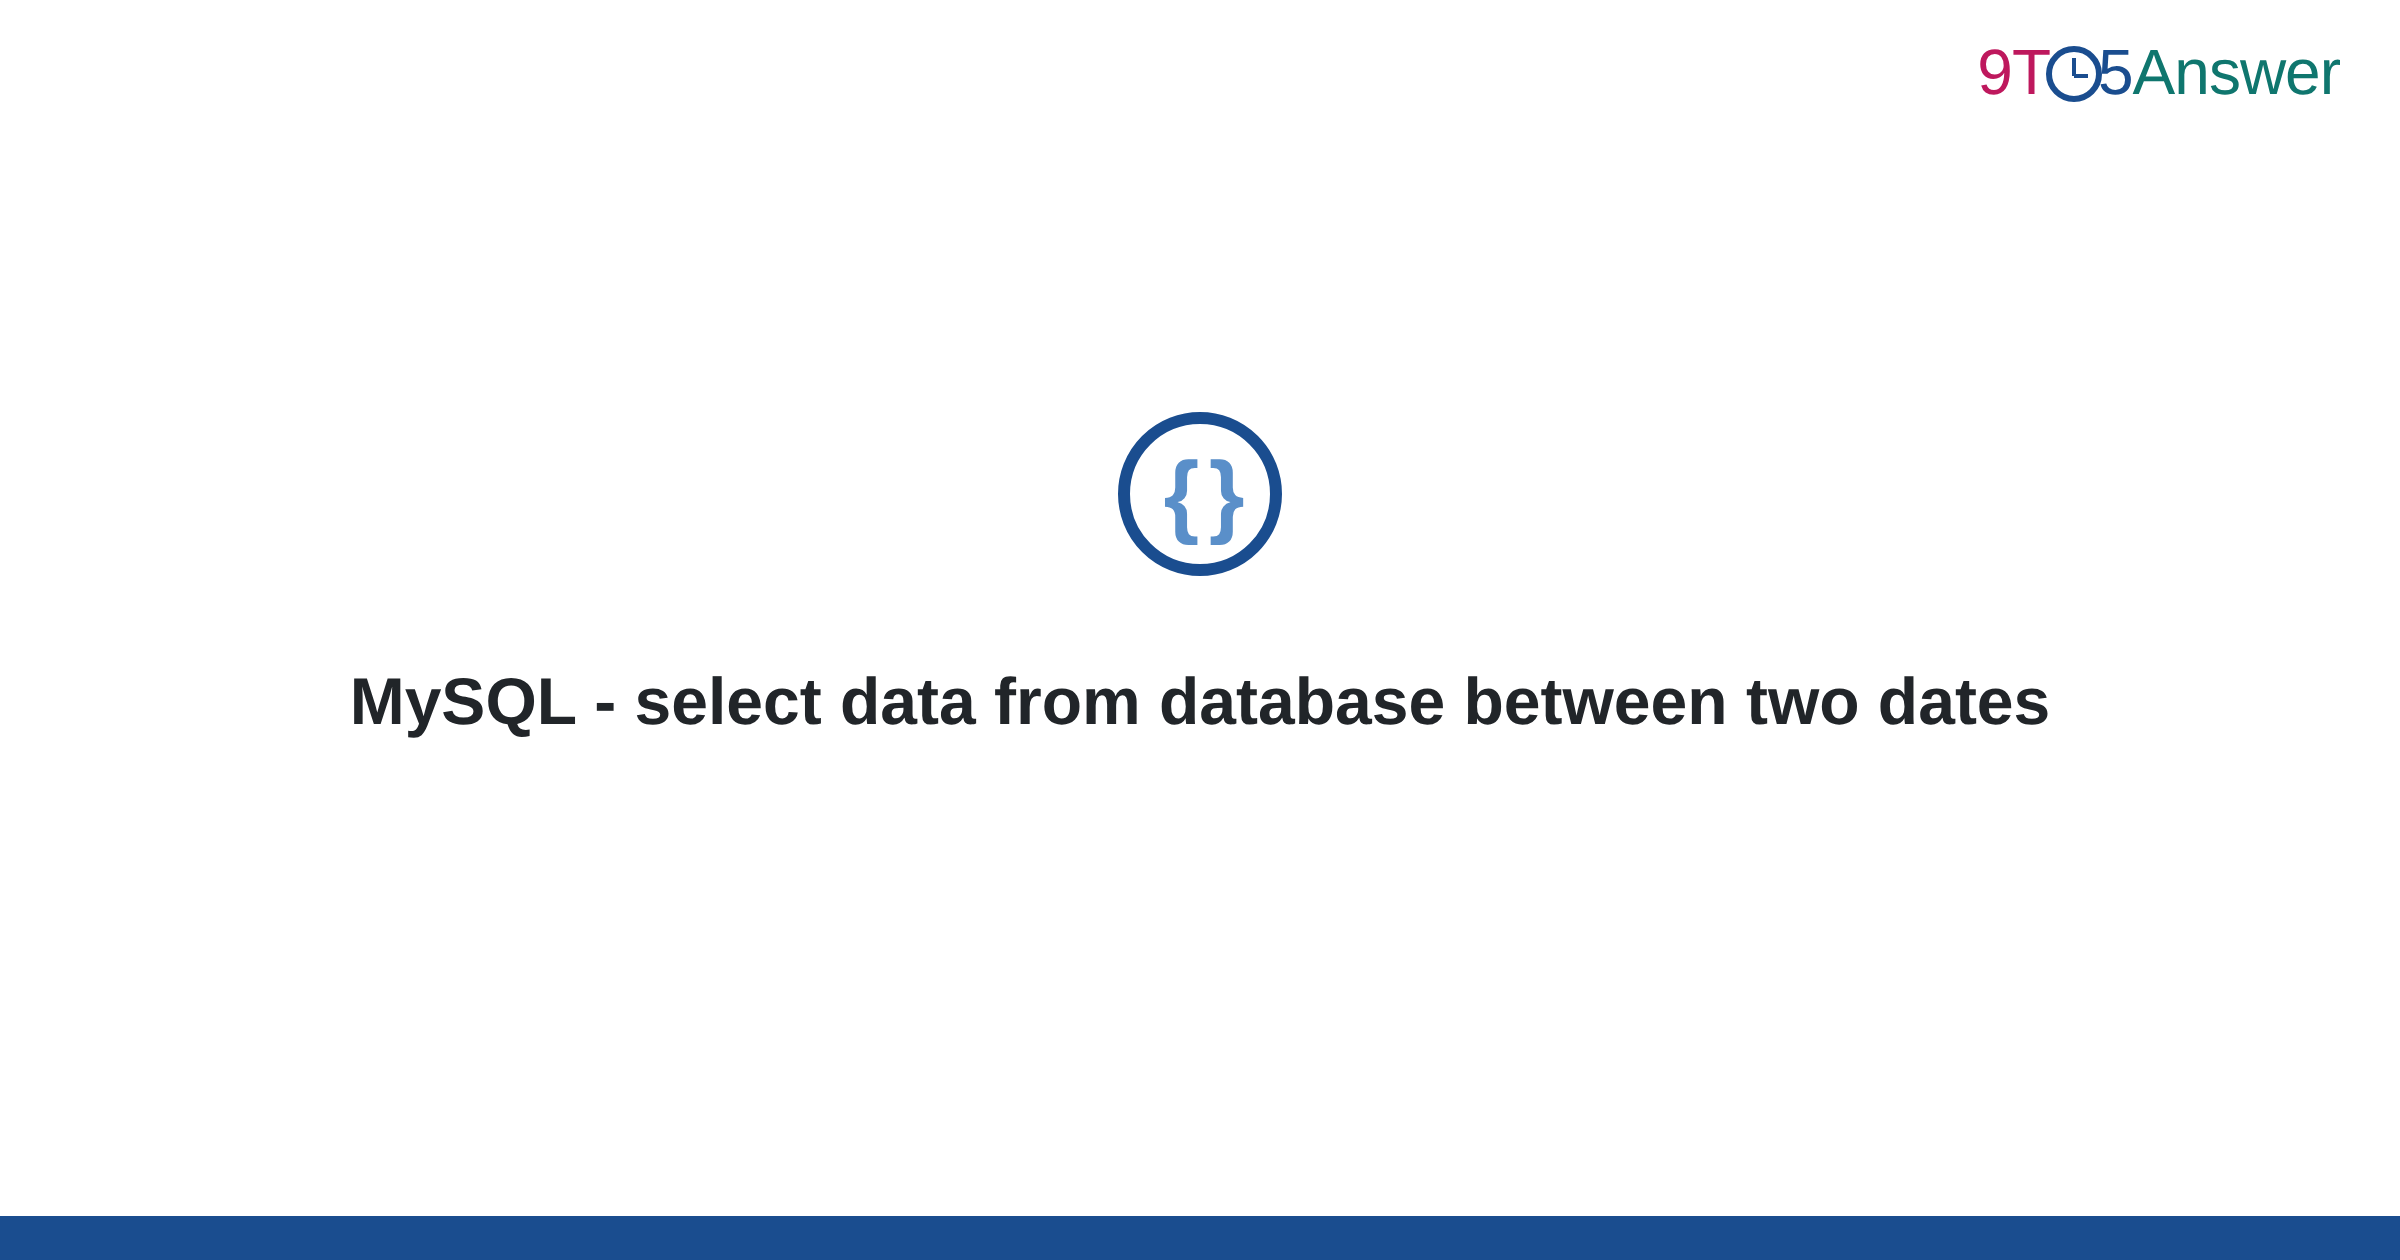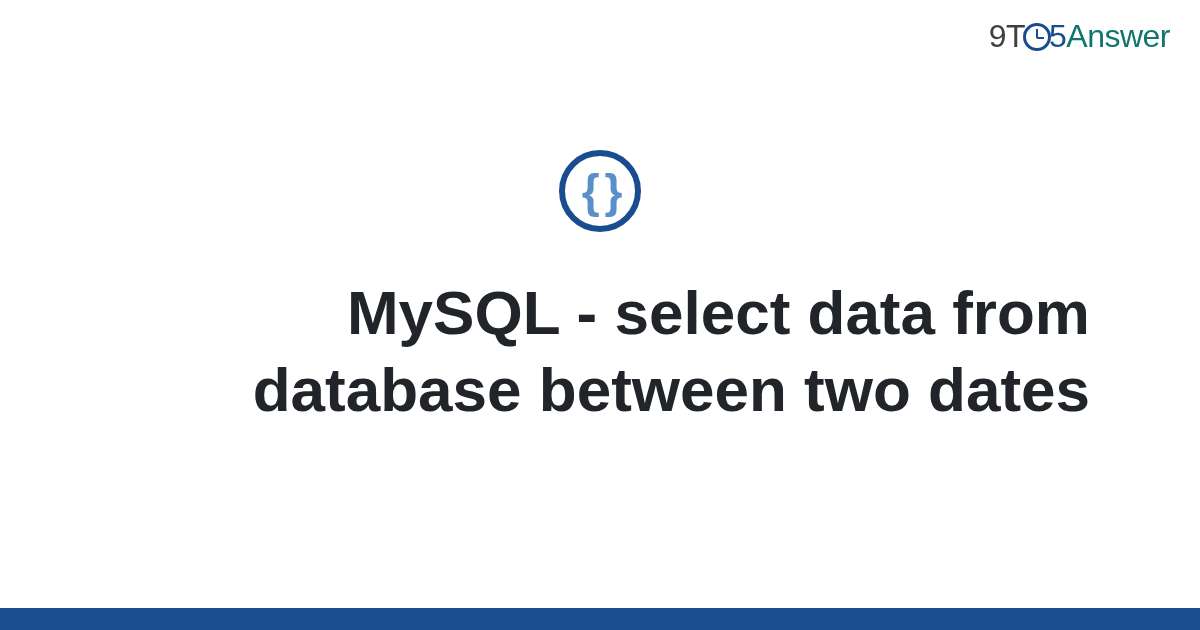--- a/index.html
+++ b/index.html
@@ -21,21 +21,21 @@
       right: 30px;
       display: flex;
       align-items: center;
     }
     .logo {
       font-size: 32px;
       font-weight: 500;
       letter-spacing: -0.5px;
     }
     .logo-9t {
-      color: #404040;
+      color: #be185d;
     }
     .logo-clock {
       display: inline-flex;
       align-items: center;
       justify-content: center;
       width: 28px;
       height: 28px;
       border: 3px solid #1a4d8f;
       border-radius: 50%;
       position: relative;
@@ -94,24 +94,24 @@
     }
     .braces {
       font-size: 46px;
       font-weight: 700;
       color: #5a8fc9;
       font-family: Arial, sans-serif;
       letter-spacing: -4px;
       line-height: 1;
     }
     .title {
-      font-size: 62px;
+      font-size: 33px;
       font-weight: 700;
       color: #212529;
-      text-align: right;
+      text-align: left;
       line-height: 1.25;
       max-width: 980px;
     }
     .footer-bar {
       position: absolute;
       bottom: 0;
       left: 0;
       right: 0;
       height: 22px;
       background: #1a4d8f;

